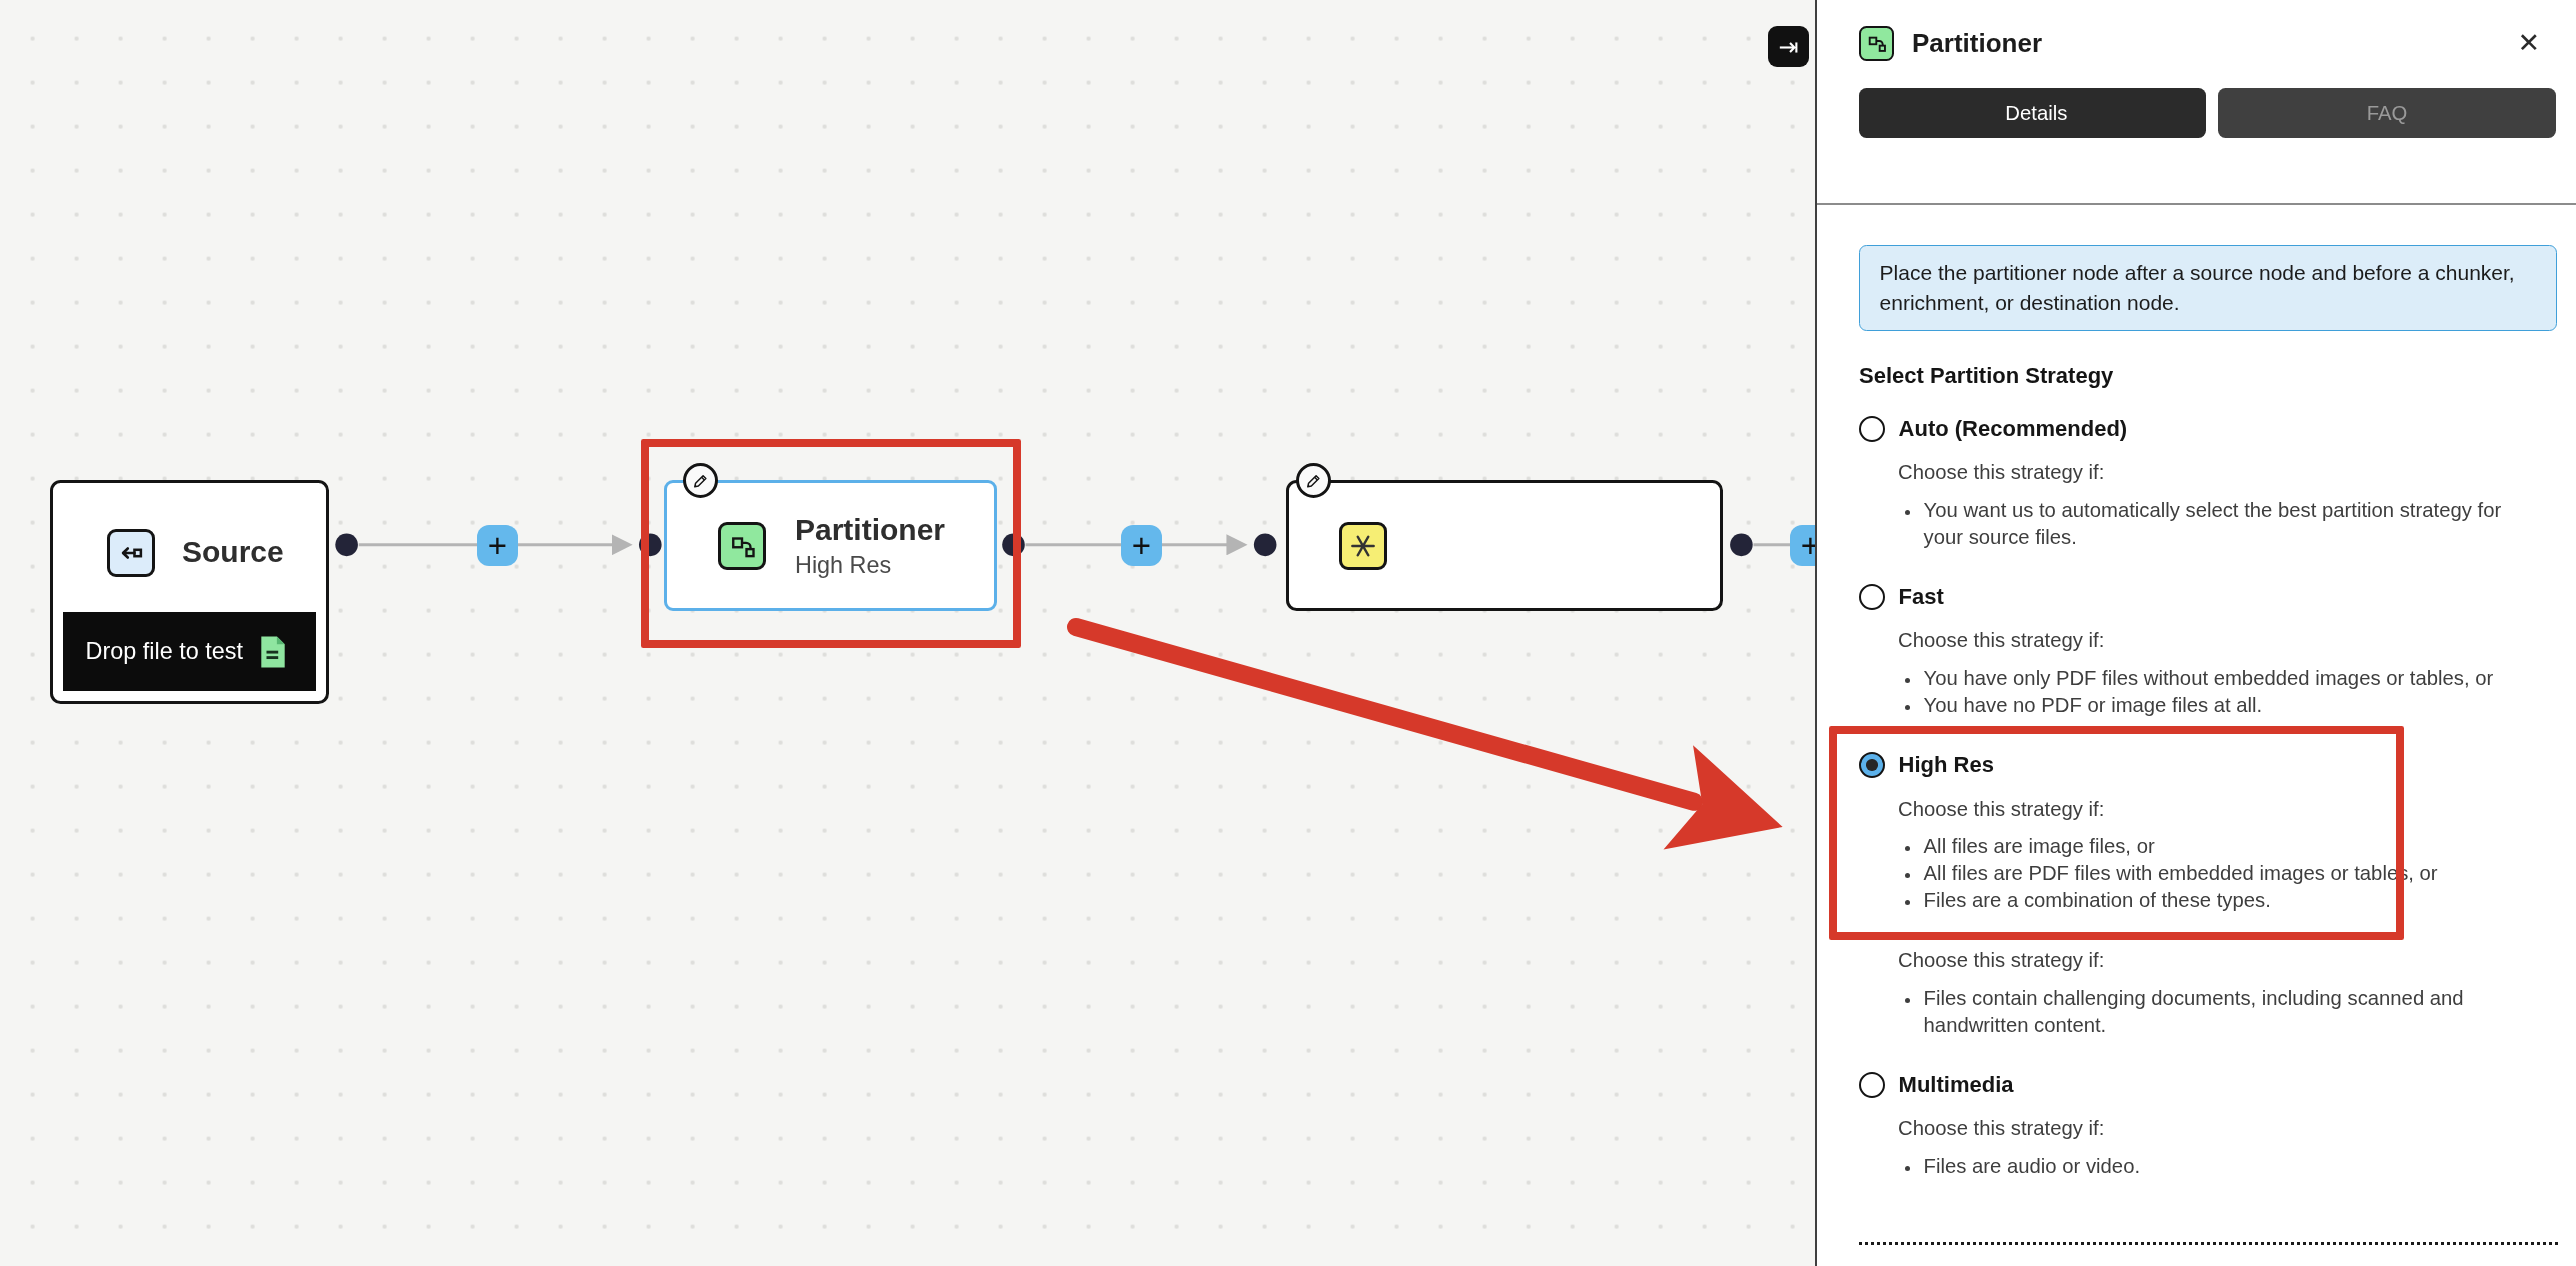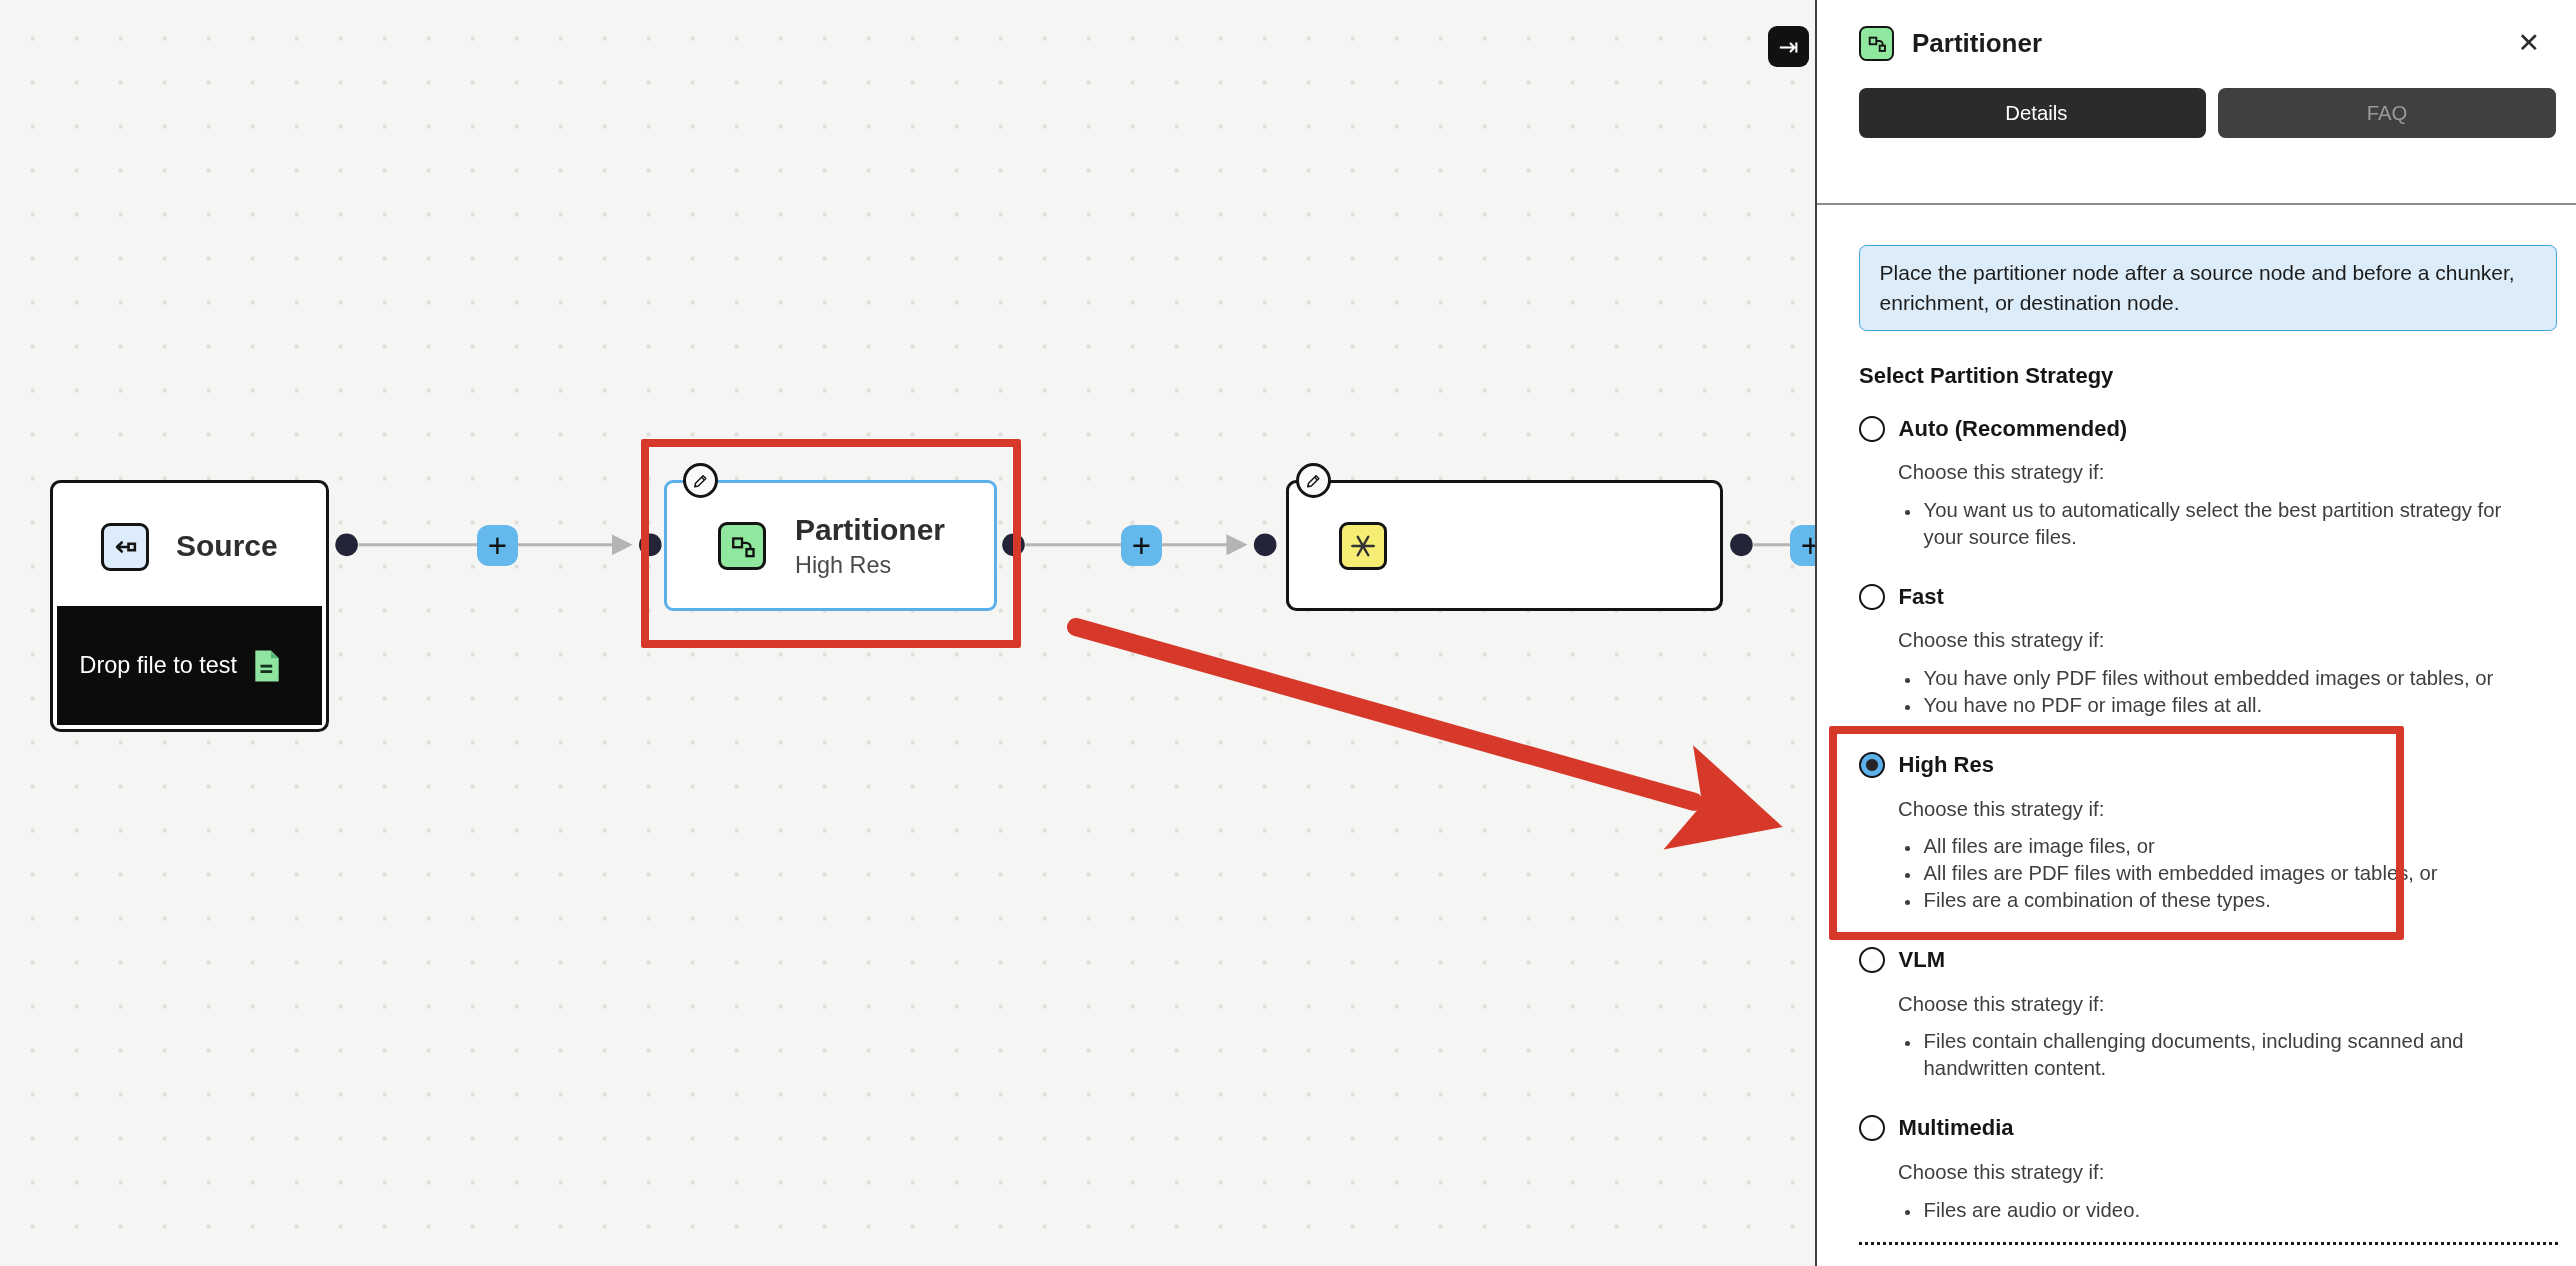--- a/index.html
+++ b/index.html
@@ -39,22 +39,22 @@
     position: absolute; background: #fff; border: 3px solid #141414;
     border-radius: 10.6px; display: flex; align-items: center;
   }
   .node-icon {
     width: 48px; height: 48px; border-radius: 9px; border: 3px solid #141414;
     display: flex; align-items: center; justify-content: center; flex: none;
   }
   .node-title { font-size: 30px; font-weight: 700; color: #2e2e2e; line-height: 1.15; }
   .node-sub { font-size: 23.4px; font-weight: 400; color: #4a4a4a; margin-top: 4.5px; }
 
-  .source-node { left: 50px; top: 480px; width: 279px; height: 252px;
-    flex-direction: column; align-items: stretch; padding: 4px; overflow: hidden; }
+  .source-node { left: 50px; top: 480px; width: 279px; height: 224px;
+    flex-direction: column; align-items: stretch; padding: 10px; overflow: hidden; }
   .source-top { height: 119px; display: flex; align-items: center; gap: 27px; padding-left: 44px; }
   .source-top .node-icon { background: var(--node_blue_light, #dcecfa); }
   .source-footer { flex: 1; background: #0c0c0c; display: flex; align-items: center;
     gap: 16.6px; padding-left: 22.6px; }
   .source-footer-text { color: #fff; font-size: 23.4px; font-weight: 400; white-space: nowrap; }
 
   .partitioner-node { left: 664px; top: 480px; width: 333px; height: 131px;
     border: 3.8px solid var(--accent_blue, #5cb0e9); border-radius: 9px; gap: 29px; padding-left: 51px; }
   .partitioner-node .node-icon { background: var(--node_green, #90e89e); }
 
@@ -293,24 +293,20 @@
       </div>
       <div class="choose">Choose this strategy if:</div>
       <ul class="bullets">
         <li>All files are image files, or</li>
         <li>All files are PDF files with embedded images or tables, or</li>
         <li>Files are a combination of these types.</li>
       </ul>
     </div>
 
     <div class="strategy gap-lg">
-      <div class="strategy-row">
-        <span class="radio"></span>
-        <span class="strategy-label">VLM</span>
-      </div>
       <div class="choose">Choose this strategy if:</div>
       <ul class="bullets">
         <li>Files contain challenging documents, including scanned and handwritten content.</li>
       </ul>
     </div>
 
     <div class="strategy gap-lg">
       <div class="strategy-row">
         <span class="radio"></span>
         <span class="strategy-label">Multimedia</span>

